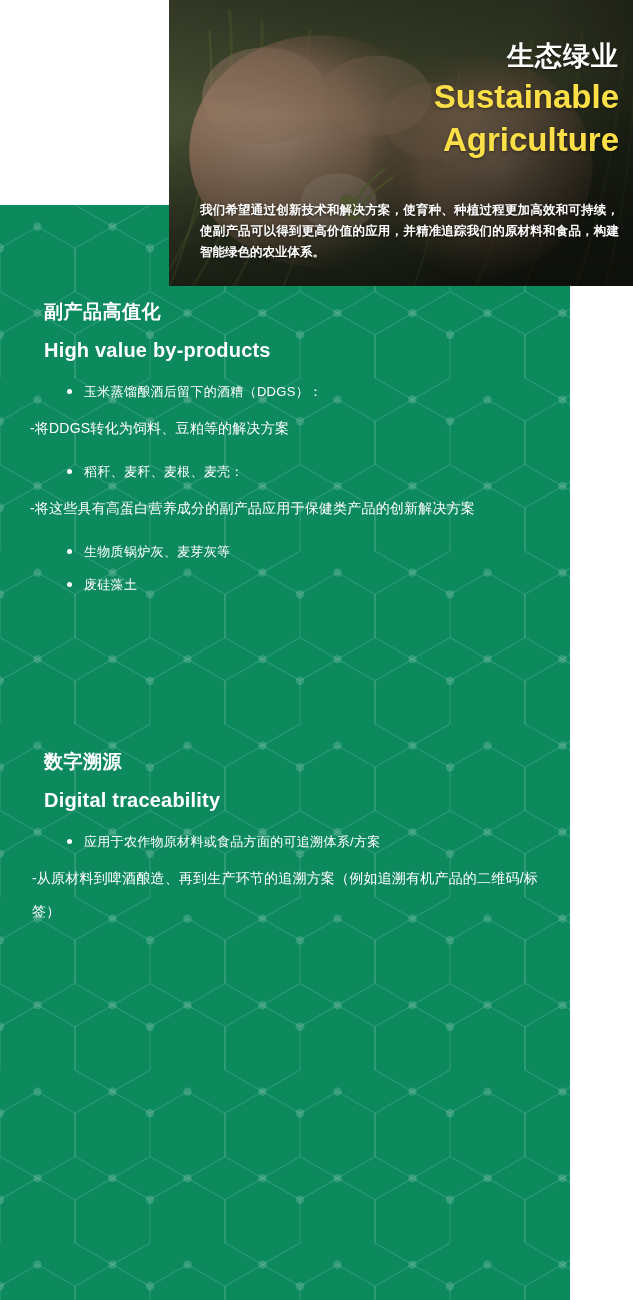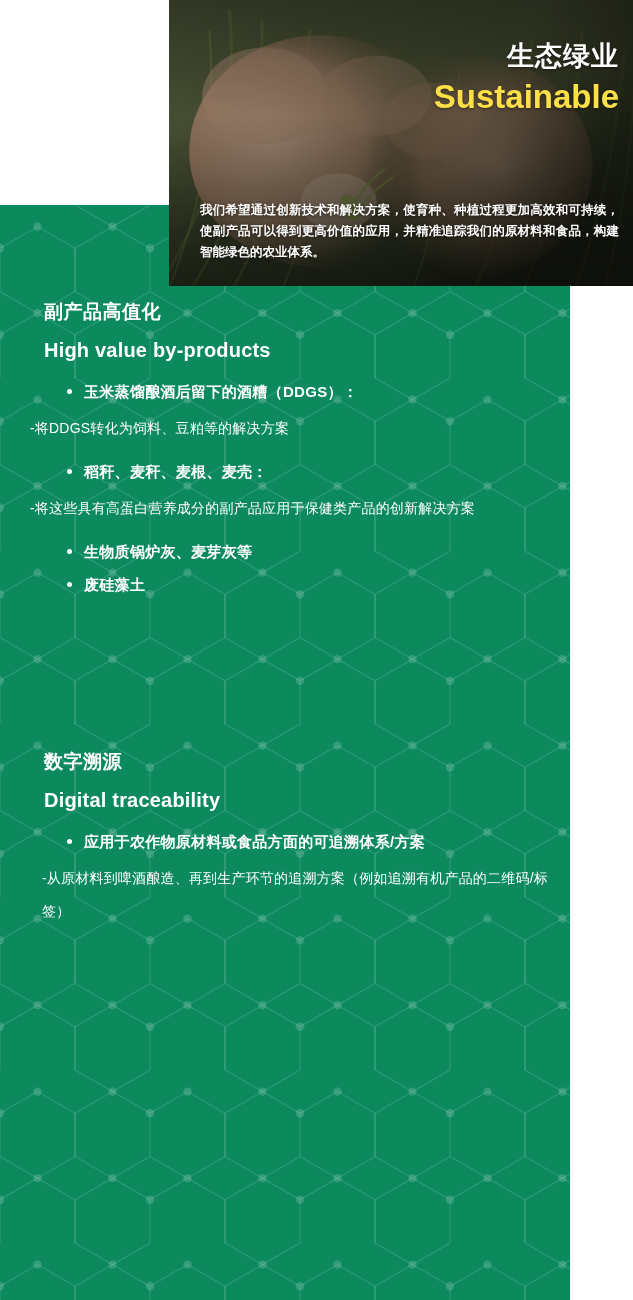--- a/index.html
+++ b/index.html
@@ -129,22 +129,22 @@
     list-style: none;
     margin: 10px 0 0 0;
     padding: 0;
   }
   ul.bullets li {
     position: relative;
     margin: 0 0 0 84px;
     padding: 0 0 0 0;
     width: 460px;
     color: #ffffff;
-    font-size: 15px;
-    font-weight: bold;
+    font-size: 13px;
+    font-weight: normal;
     line-height: 33px;
     letter-spacing: .3px;
   }
   ul.bullets li::before {
     content: "";
     position: absolute;
     left: -17px;
     top: 14px;
     width: 5px;
     height: 5px;
@@ -154,21 +154,21 @@
   .note {
     margin: 4px 0 0 30px;
     width: 530px;
     color: #ffffff;
     font-size: 14px;
     font-weight: normal;
     line-height: 33px;
     letter-spacing: .2px;
   }
   .note.indent {
-    margin-left: 42px;
+    margin-left: 32px;
   }
 </style>
 </head>
 <body>
 
 <div id="page">
 
   <div id="green-panel">
     <svg id="hex-pattern" viewBox="0 0 570 1095" preserveAspectRatio="none" xmlns="http://www.w3.org/2000/svg">
       <defs>
@@ -258,20 +258,21 @@
 
       <rect x="0" y="0" width="464" height="286" fill="url(#darkright)"></rect>
       <rect x="0" y="0" width="464" height="286" fill="url(#topshade)"></rect>
       <rect x="0" y="0" width="464" height="286" fill="#1d2418" fill-opacity="0.16"></rect>
     </svg>
 
     <div id="hero-inner">
       <div id="hero-title-block">
         <div class="hero-cn">生态绿业</div>
         <div class="hero-en">Sustainable</div>
+        <div class="hero-en">Agriculture</div>
       </div>
       <div id="hero-paragraph">我们希望通过创新技术和解决方案，使育种、种植过程更加高效和可持续，使副产品可以得到更高价值的应用，并精准追踪我们的原材料和食品，构建智能绿色的农业体系。</div>
     </div>
   </div>
 
   <div id="content">
 
     <div class="section" id="section-0" style="top: 92px;">
       <div class="h-cn">副产品高值化</div>
       <div class="h-en">High value by-products</div>

